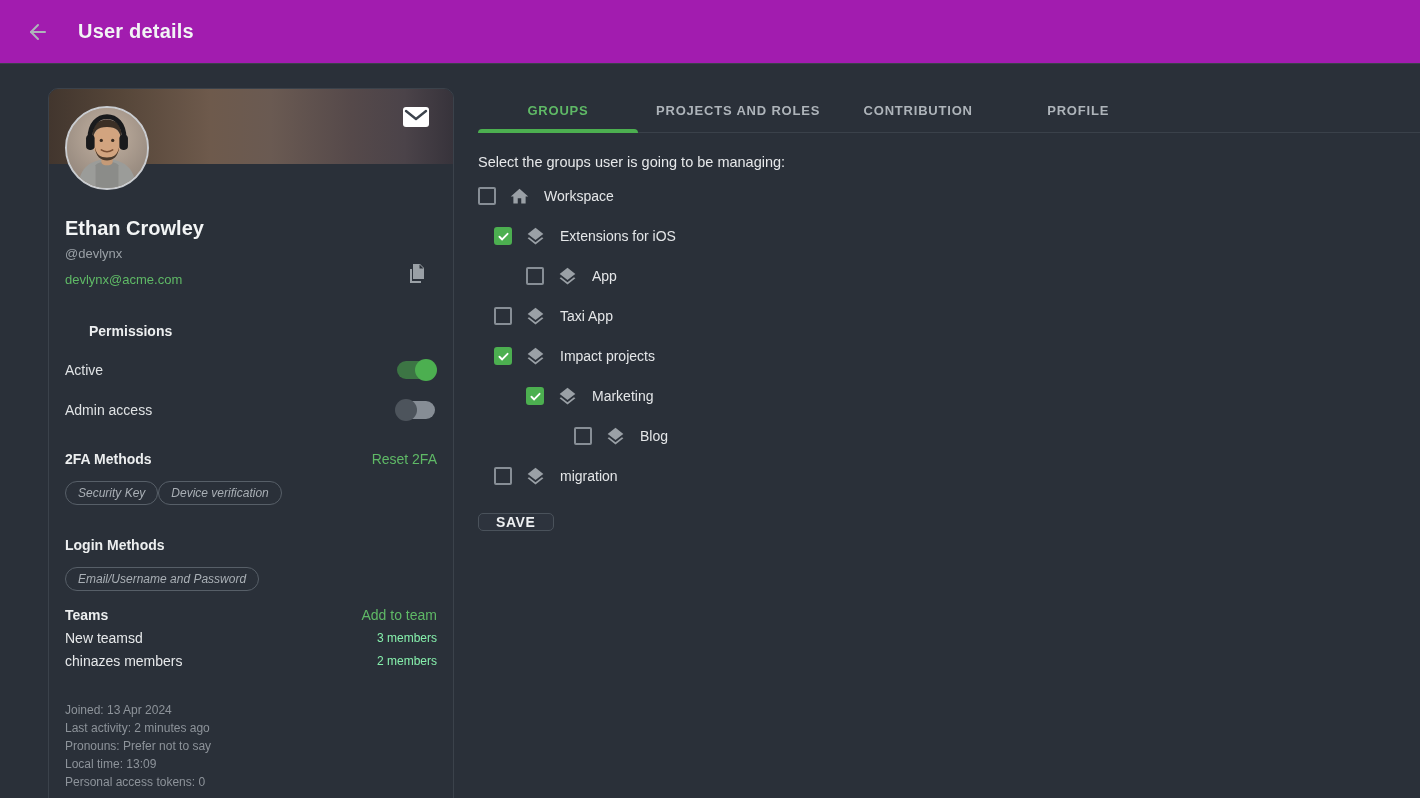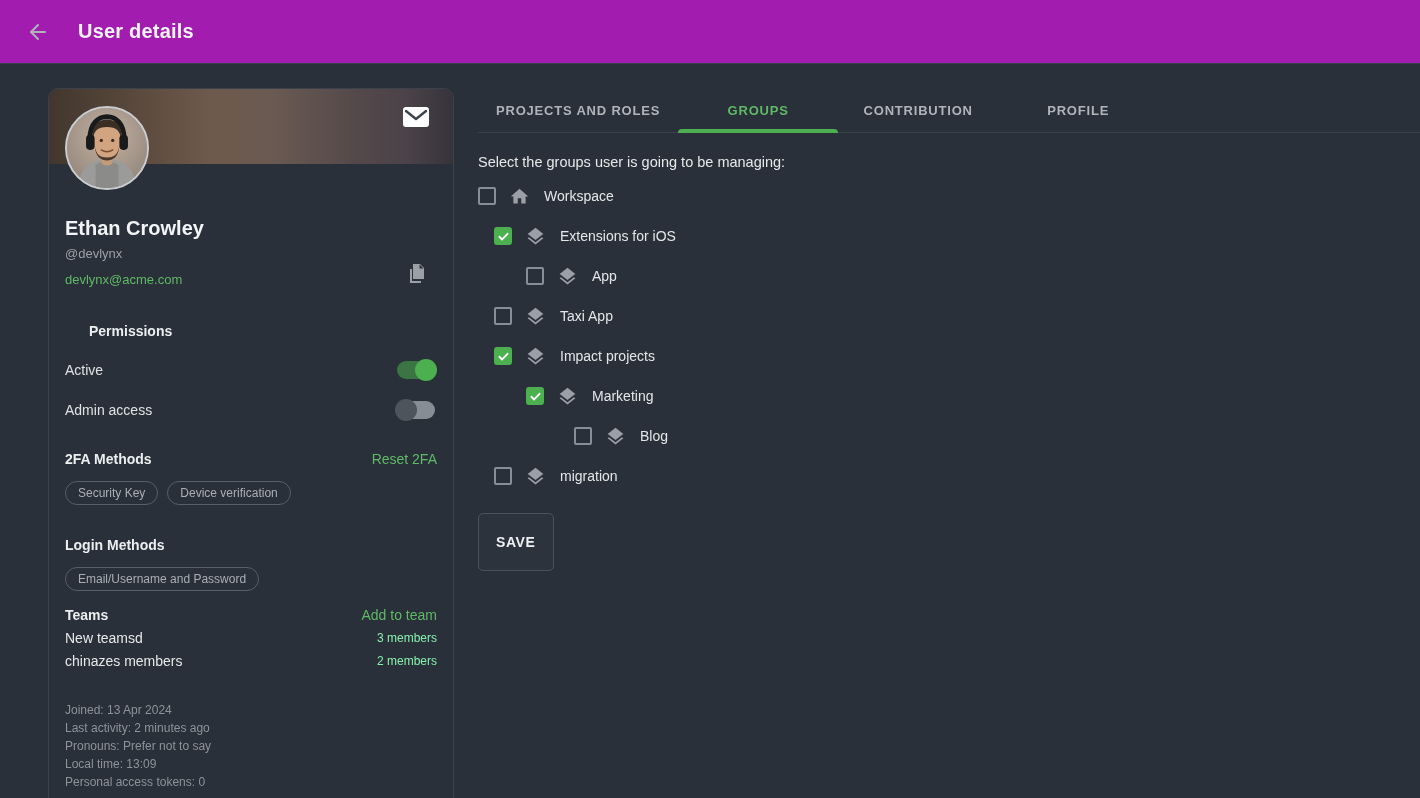--- a/index.html
+++ b/index.html
@@ -58,21 +58,21 @@
   .switch .knob { width:22px; height:22px; border-radius:50%; position:absolute; top:-2px; }
   .switch.on  { background:#3c7544; }
   .switch.on .knob  { right:-2px; background:#4caf50; }
   .switch.off { background:#868d95; }
   .switch.off .knob { left:-2px; background:#4d545c; }
 
   .row-between { display:flex; align-items:center; justify-content:space-between; }
   .twofa-row { margin-top:32px; }
   .green-link { font-size:14px; color:#5fb966; cursor:pointer; }
 
-  .chips { display:flex; gap:9px; margin-top:14px; }
+  .chips { display:flex; margin-top:14px;font-style:italic; }
   .chip {
     border:1px solid #575f68; border-radius:13px;
     padding:4px 12px; font-size:12px; color:#a9afb5; white-space:nowrap;
   }
 
   .login-title { margin-top:32px; }
   .teams-row { margin-top:16px; }
   .team-item { display:flex; align-items:center; justify-content:space-between; margin-top:7px; }
   .team-name { font-size:14px; color:#e6e8ea; }
   .team-members { font-size:12px; color:#86efac; }
@@ -104,21 +104,21 @@
     border:2px solid #878e96; background:transparent;
     display:flex; align-items:center; justify-content:center;
   }
   .cbx.checked { border-color:#4caf50; background:#4caf50; border-radius:3px; }
   .tree-icon { width:21px; height:21px; margin-left:13px; color:#9aa0a6; flex:none; }
   .tree-label { margin-left:14px; font-size:14px; color:#e4e6e8; }
   .ind-0 { margin-left:0; } .ind-1 { margin-left:16px; }
   .ind-2 { margin-left:48px; } .ind-3 { margin-left:96px; }
 
   .save-btn {
-    margin-top:17px; padding:20px 17px;
+    margin-top:17px; padding:0 17px;
     background:#2d333d; border:1px solid #4a525b; border-radius:5px;
     color:#eef0f2; font-size:14px; font-weight:600; letter-spacing:0.6px;
     font-family:inherit; cursor:pointer;
   }
 </style>
 </head>
 <body>
 
 <div class="topbar">
   <div class="back-btn">
@@ -235,22 +235,22 @@
         <div>Pronouns: Prefer not to say</div>
         <div>Local time: 13:09</div>
         <div>Personal access tokens: 0</div>
 
       </div>
     </div>
   </div>
 
   <div class="main">
     <div class="tabbar">
+      <div class="tab active">GROUPS</div>
       <div class="tab">PROJECTS AND ROLES</div>
-      <div class="tab active">GROUPS</div>
       <div class="tab">CONTRIBUTION</div>
       <div class="tab">PROFILE</div>
     </div>
 
     <div class="instruction">Select the groups user is going to be managing:</div>
 
     <div class="tree">
 
       <div class="tree-row ind-0">
         <span class="cbx"></span>

